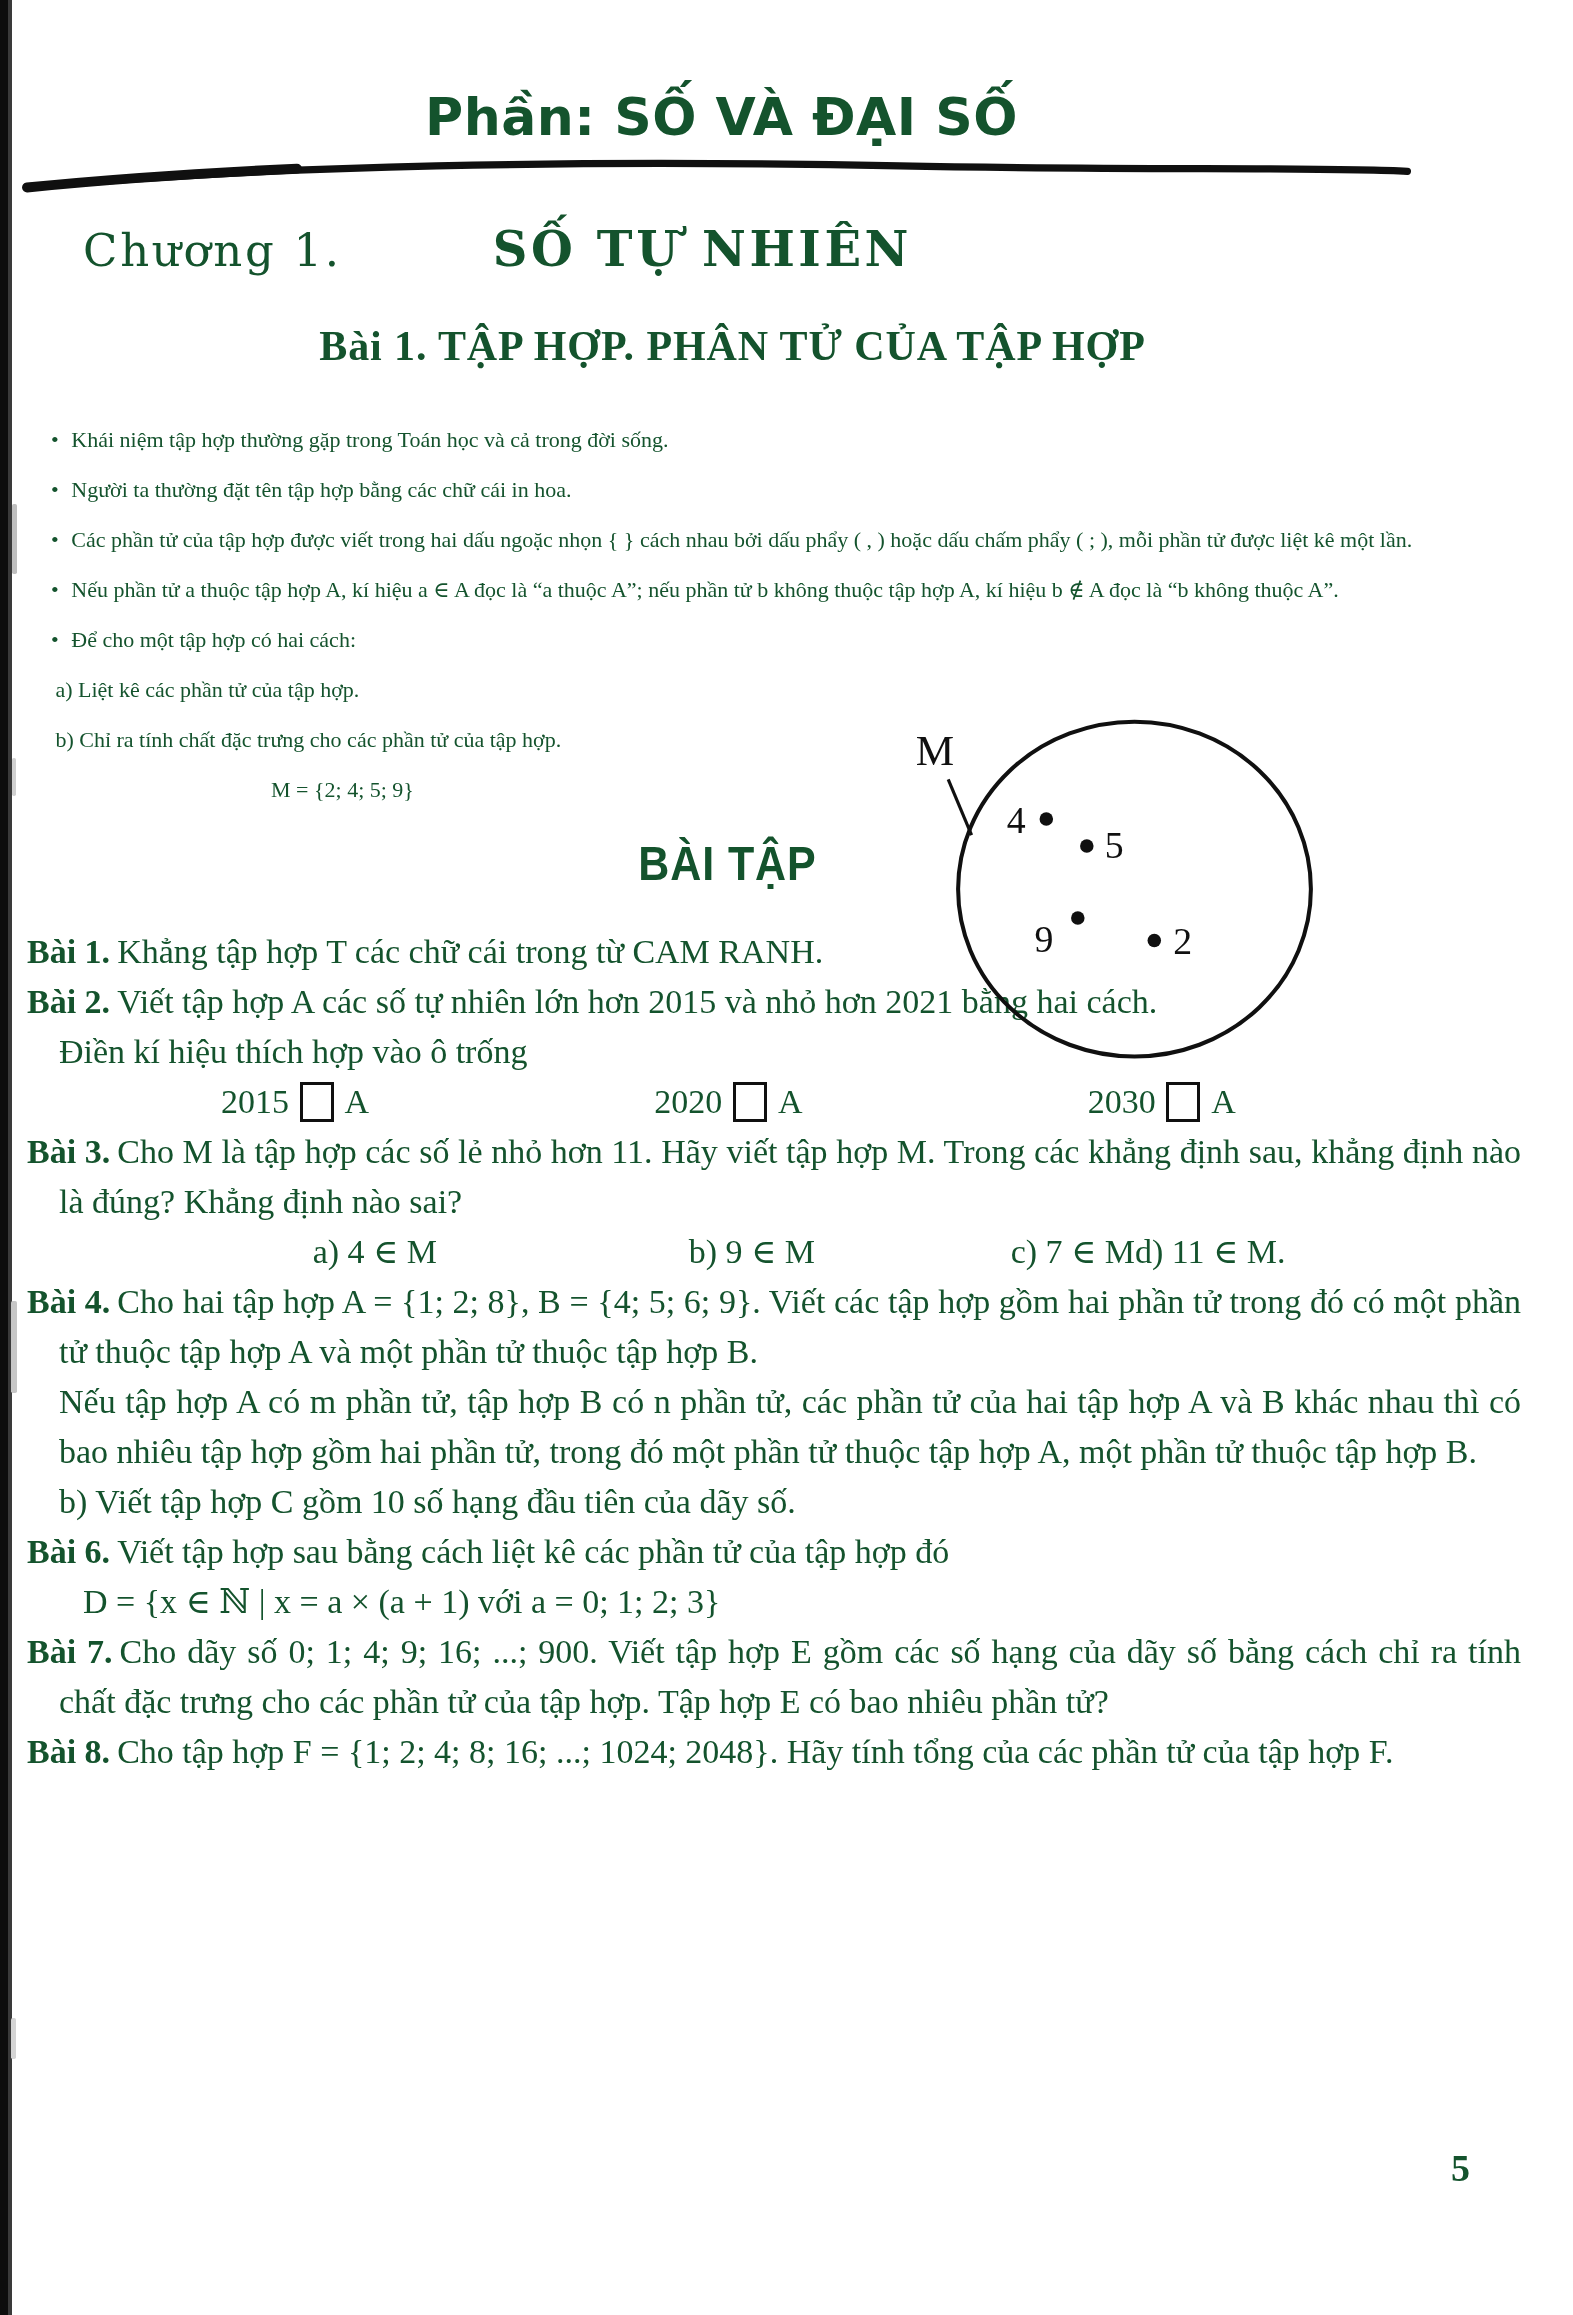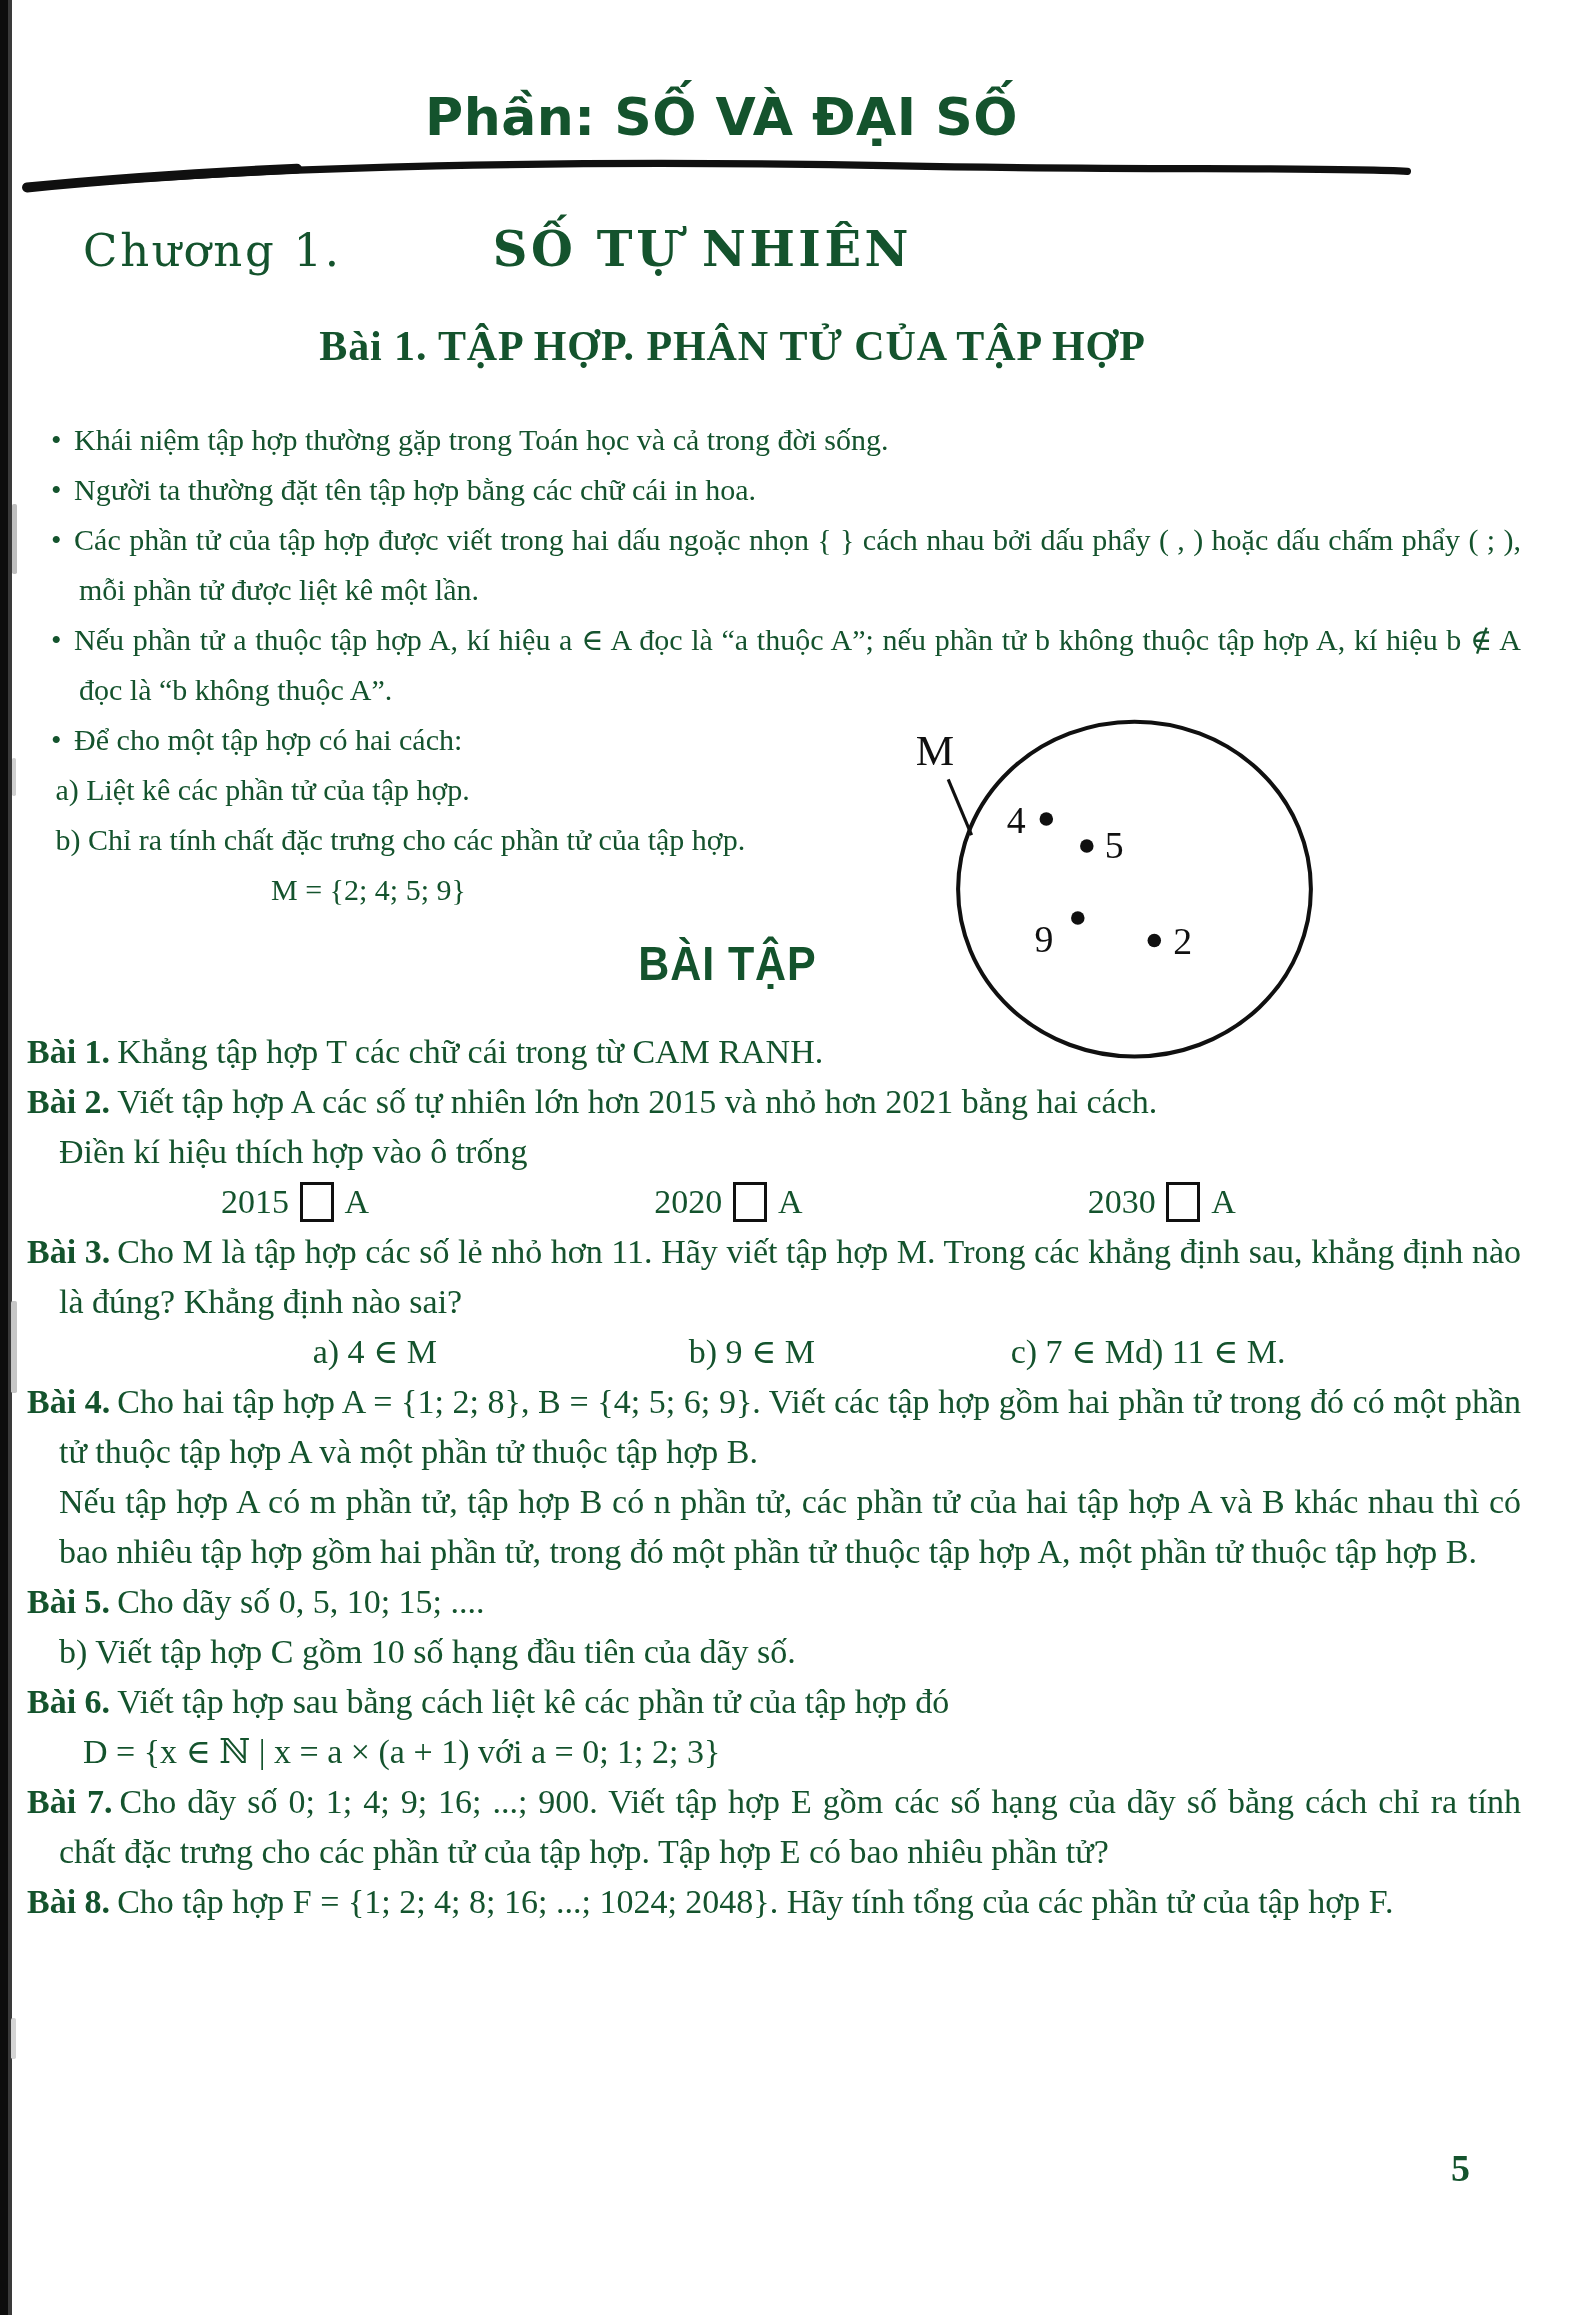--- a/index.html
+++ b/index.html
@@ -32,21 +32,21 @@
   .chapter-row{margin-top:27px;padding-left:83px;display:flex;align-items:baseline;gap:151px;line-height:56px;}
   .chapter-label{font-family:"DejaVu Serif","Liberation Serif",serif;font-weight:400;font-size:45px;letter-spacing:2.7px;}
   .chapter-title{font-family:"DejaVu Serif","Liberation Serif",serif;font-weight:800;font-size:48px;letter-spacing:3.6px;}
 
   .lesson-title{
     margin:41px 0 0 0;
     text-align:center;transform:translateX(-54px);
     font-weight:700;font-size:42px;line-height:52px;letter-spacing:0.9px;
   }
 
-  .theory{margin-top:43px;padding:0 52px 0 32px;font-size:30px;line-height:50px;text-align:justify;}
+  .theory{margin-top:43px;padding:0 52px 0 32px;font-size:22px;line-height:50px;text-align:justify;}
   .theory p{margin:0;}
   .bullet{padding-left:47px;text-indent:-28px;}
   .bullet::before{content:"\2022";margin-right:12.6px;}
   .plain{padding-left:23.4px;}
   .venn-note{padding-left:47px;max-width:842px;}
   .set-m{padding-left:239px;}
 
   .venn-svg{position:absolute;left:914px;top:709px;}
   .venn-svg text{font-family:"Liberation Serif","DejaVu Serif",serif;fill:#101010;}
 
@@ -167,23 +167,20 @@
       <span class="opt2">b) 9 ∈ M</span>
       <span class="opt3">c) 7 ∈ M</span>
       <span class="opt4">d) 11 ∈ M.</span>
     </div>
 
     <p class="ex">
       <b class="exlabel">Bài 4.</b><span>Cho hai tập hợp A = {1; 2; 8}, B = {4; 5; 6; 9}. Viết các tập hợp gồm hai phần tử trong đó có một phần tử thuộc tập hợp A và một phần tử thuộc tập hợp B.</span>
     </p>
     <p class="ex-cont">Nếu tập hợp A có m phần tử, tập hợp B có n phần tử, các phần tử của hai tập hợp A và B khác nhau thì có bao nhiêu tập hợp gồm hai phần tử, trong đó một phần tử thuộc tập hợp A, một phần tử thuộc tập hợp B.</p>
 
-    <p class="ex">
-      <b class="exlabel">Bài 5.</b><span>Cho dãy số 0, 5, 10; 15; ....</span>
-    </p>
     <p class="ex-sub">b) Viết tập hợp C gồm 10 số hạng đầu tiên của dãy số.</p>
 
     <p class="ex">
       <b class="exlabel">Bài 6.</b><span>Viết tập hợp sau bằng cách liệt kê các phần tử của tập hợp đó</span>
     </p>
     <p class="formula">D = {x ∈ ℕ | x = a × (a + 1) với a = 0; 1; 2; 3}</p>
 
     <p class="ex">
       <b class="exlabel">Bài 7.</b><span>Cho dãy số 0; 1; 4; 9; 16; ...; 900. Viết tập hợp E gồm các số hạng của dãy số bằng cách chỉ ra tính chất đặc trưng cho các phần tử của tập hợp. Tập hợp E có bao nhiêu phần tử?</span>
     </p>

